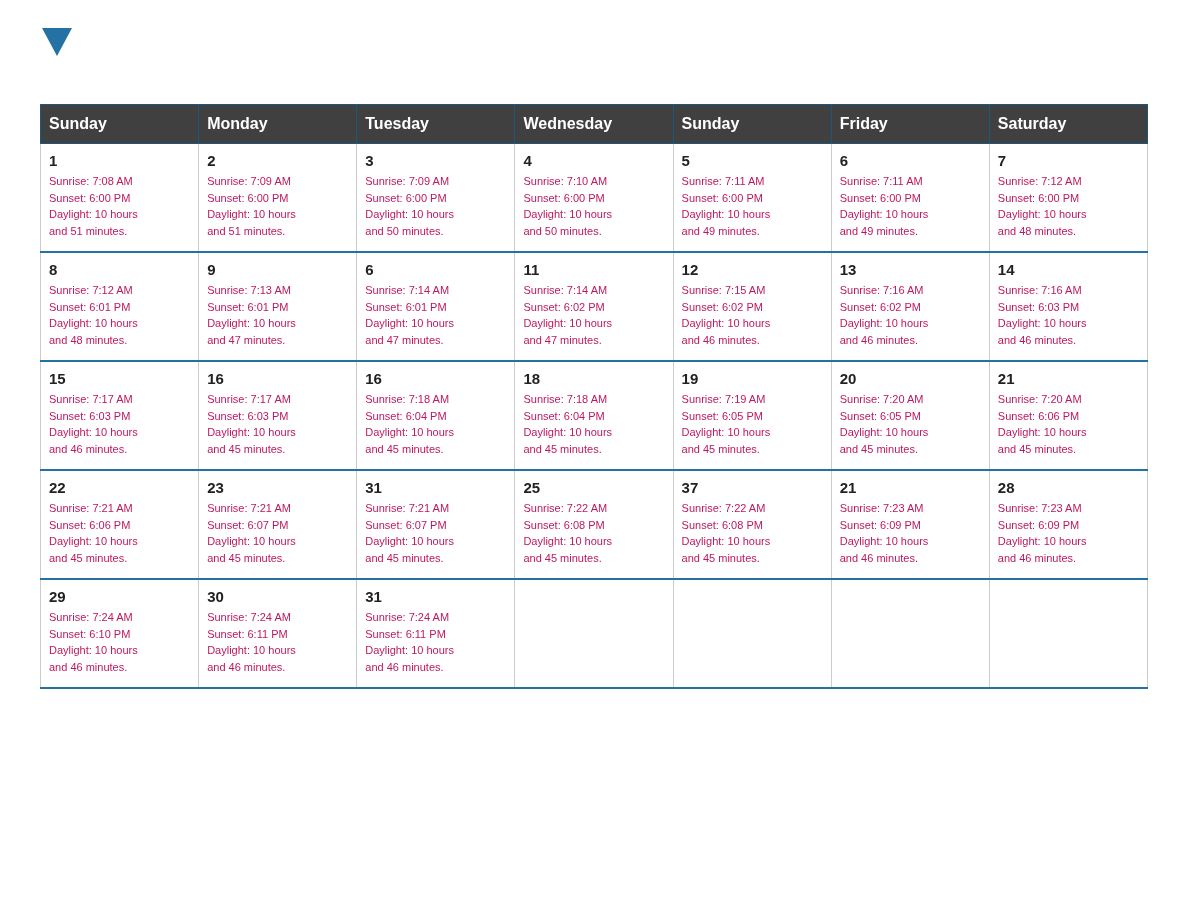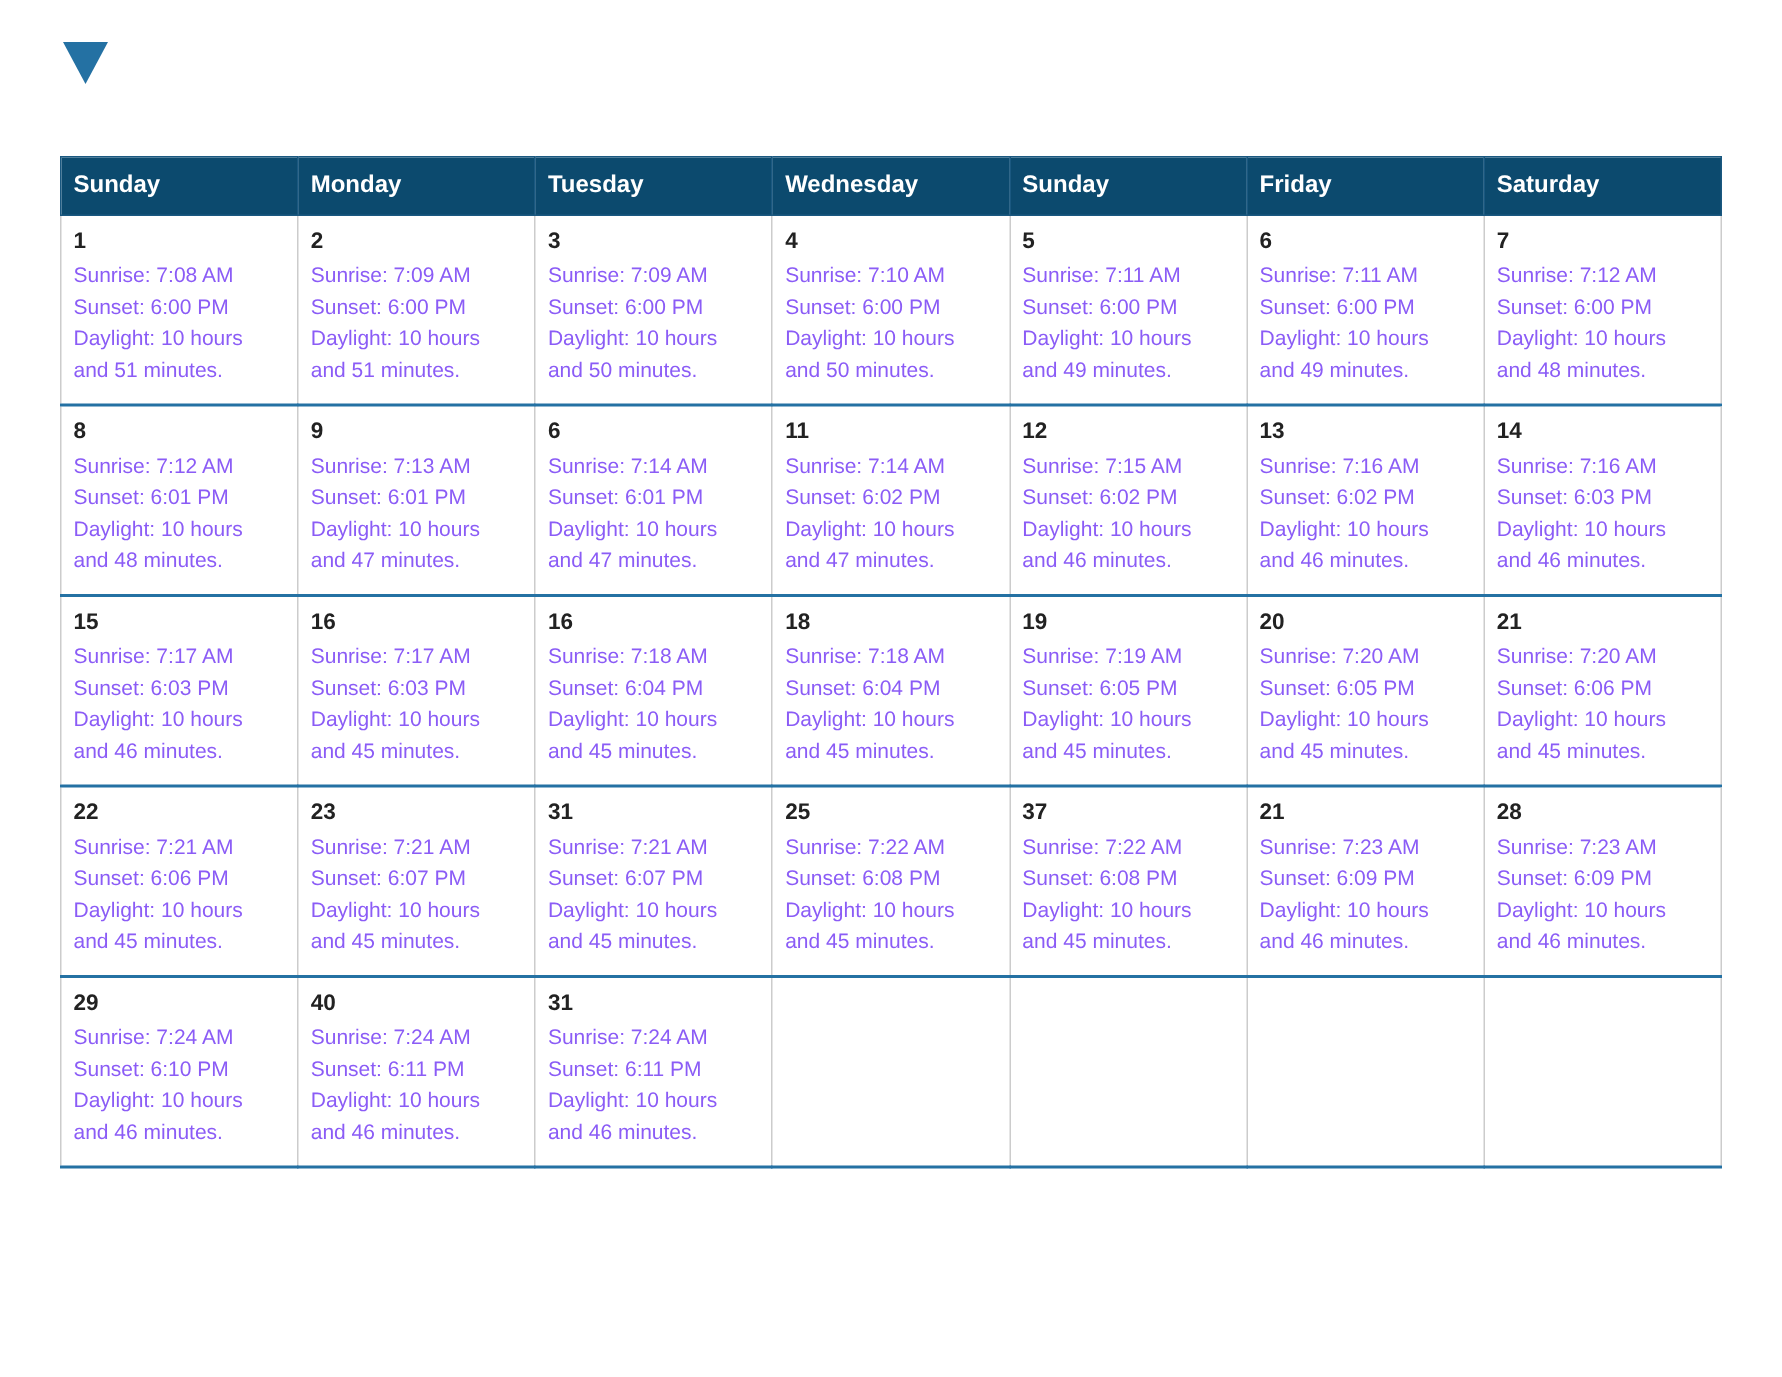--- a/index.html
+++ b/index.html
@@ -47,21 +47,21 @@
       margin-top: 4px;
     }
 
     .calendar-table {
       width: 100%;
       border-collapse: collapse;
       border: 1px solid #aaa;
     }
 
     .calendar-table thead tr th {
-      background-color: #0c4a6e;
+      background-color: #404040;
       color: #fff;
       padding: 10px 8px;
       font-size: 16px;
       font-weight: bold;
       text-align: left;
       border: 1px solid #1a5880;
     }
 
     .calendar-table tbody tr td {
       vertical-align: top;
@@ -73,22 +73,22 @@
 
     .day-number {
       font-size: 15px;
       font-weight: bold;
       color: #222;
       display: block;
       margin-bottom: 4px;
     }
 
     .day-info {
-      font-size: 14px;
-      color: #8b5cf6;
+      font-size: 11px;
+      color: #be185d;
       line-height: 1.5;
     }
 
     .calendar-table tbody tr {
       border-bottom: 2px solid #2471a3;
     }
 
     .empty-cell {
       background: #fff;
     }
@@ -257,21 +257,21 @@
           <span class="day-number">28</span>
           <div class="day-info">Sunrise: 7:23 AM<br>Sunset: 6:09 PM<br>Daylight: 10 hours<br>and 46 minutes.</div>
         </td>
       </tr>
       <tr>
         <td>
           <span class="day-number">29</span>
           <div class="day-info">Sunrise: 7:24 AM<br>Sunset: 6:10 PM<br>Daylight: 10 hours<br>and 46 minutes.</div>
         </td>
         <td>
-          <span class="day-number">40</span>
+          <span class="day-number">30</span>
           <div class="day-info">Sunrise: 7:24 AM<br>Sunset: 6:11 PM<br>Daylight: 10 hours<br>and 46 minutes.</div>
         </td>
         <td>
           <span class="day-number">31</span>
           <div class="day-info">Sunrise: 7:24 AM<br>Sunset: 6:11 PM<br>Daylight: 10 hours<br>and 46 minutes.</div>
         </td>
         <td class="empty-cell"></td>
         <td class="empty-cell"></td>
         <td class="empty-cell"></td>
         <td class="empty-cell"></td>

